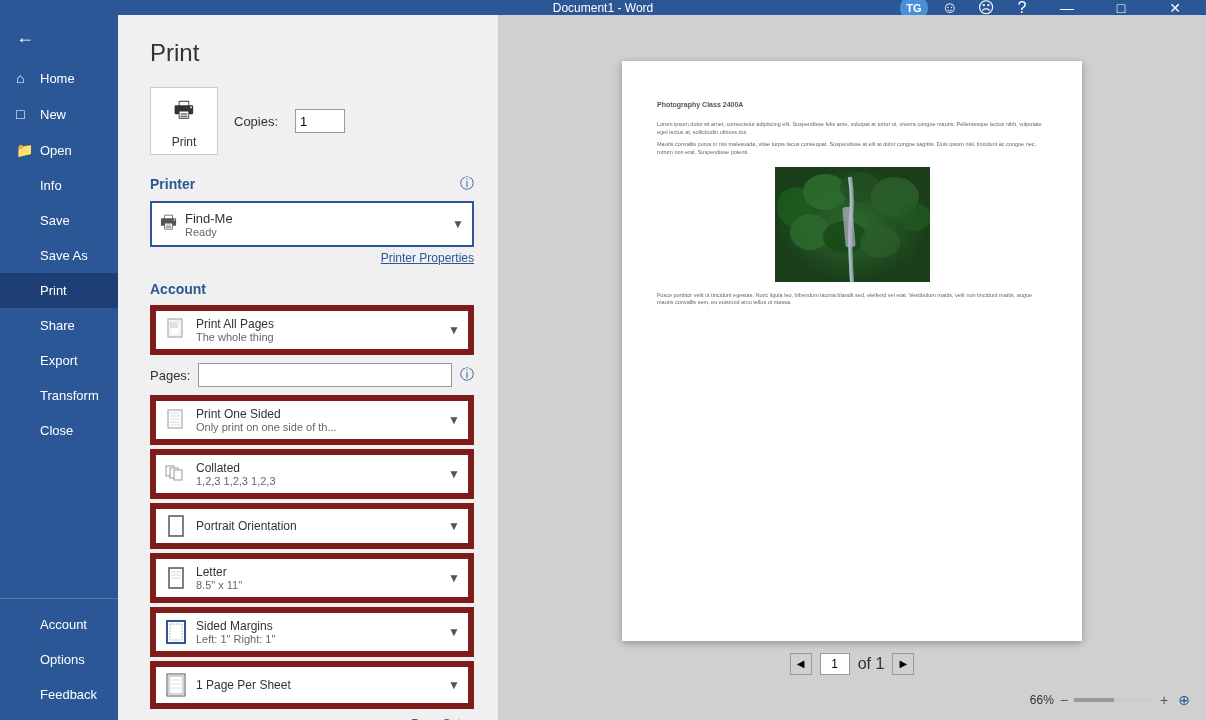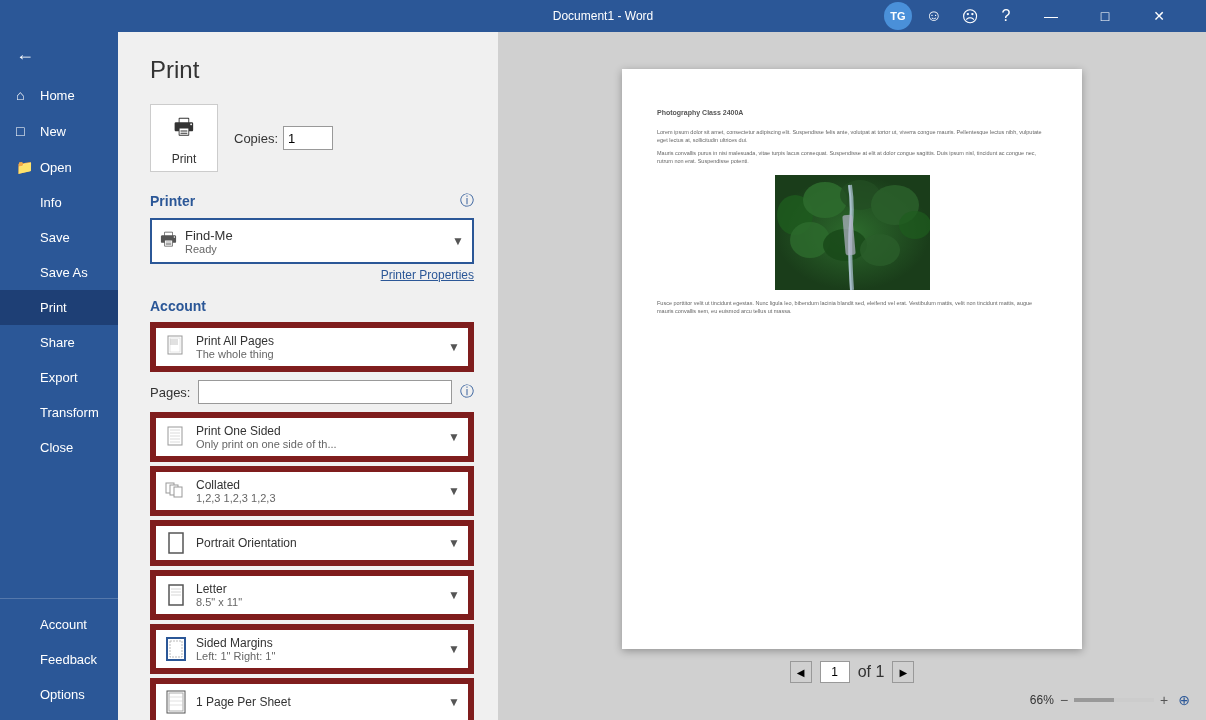--- a/index.html
+++ b/index.html
@@ -1,25 +1,25 @@
 <!DOCTYPE html>
 <html><head>
   <meta charset="utf-8">
   <style>
     * { box-sizing: border-box; margin: 0; padding: 0; }
     body { font-family: 'Segoe UI', Arial, sans-serif; background: #f0f0f0; width: 1206px; height: 720px; overflow: hidden; display: flex; flex-direction: column; }
 
     
     .titlebar {
       background: #2b5797;
-      height: 32px;
+      height: 15px;
       display: flex;
       align-items: center;
       justify-content: space-between;
-      padding: 0 24px;
+      padding: 0 8px;
       flex-shrink: 0;
     }
     .titlebar-title {
       color: white;
       font-size: 12px;
       position: absolute;
       left: 50%;
       transform: translateX(-50%);
     }
     .titlebar-btn {
@@ -150,21 +150,21 @@
       justify-content: center;
       gap: 4px;
       font-size: 12px;
       color: #333;
     }
     .print-btn-icon { font-size: 22px; }
 
     .copies-container {
       display: flex;
       align-items: center;
-      gap: 5px;
+      gap: 17px;
     }
     .copies-label { font-size: 13px; color: #333; }
     .copies-input {
       width: 50px;
       height: 24px;
       border: 1px solid #999;
       padding: 0 4px;
       font-size: 13px;
     }
 
@@ -459,25 +459,25 @@
         <span>Close</span>
       </div>
     </div>
     <div class="sidebar-bottom">
       <div class="sidebar-item">
         <span class="sidebar-item-icon"></span>
         <span>Account</span>
       </div>
       <div class="sidebar-item">
         <span class="sidebar-item-icon"></span>
+        <span>Options</span>
+      </div>
+      <div class="sidebar-item">
+        <span class="sidebar-item-icon"></span>
         <span>Feedback</span>
-      </div>
-      <div class="sidebar-item">
-        <span class="sidebar-item-icon"></span>
-        <span>Options</span>
       </div>
     </div>
   </div>
 
   <div class="content-area">
 
     <div class="print-panel">
       <h1 class="print-title">Print</h1>
 
       <div class="print-btn-container">

